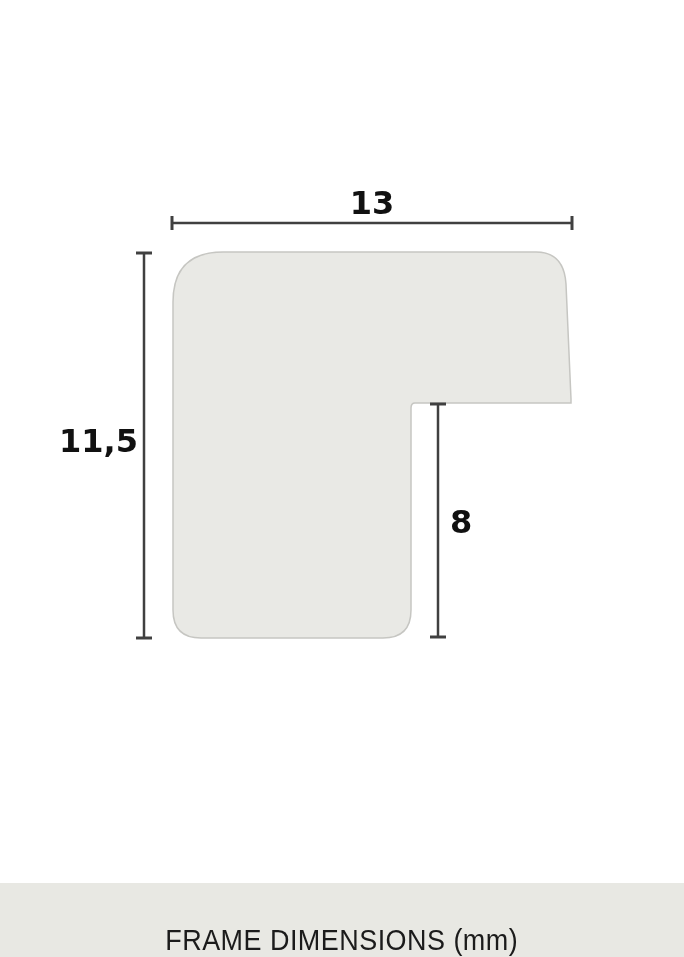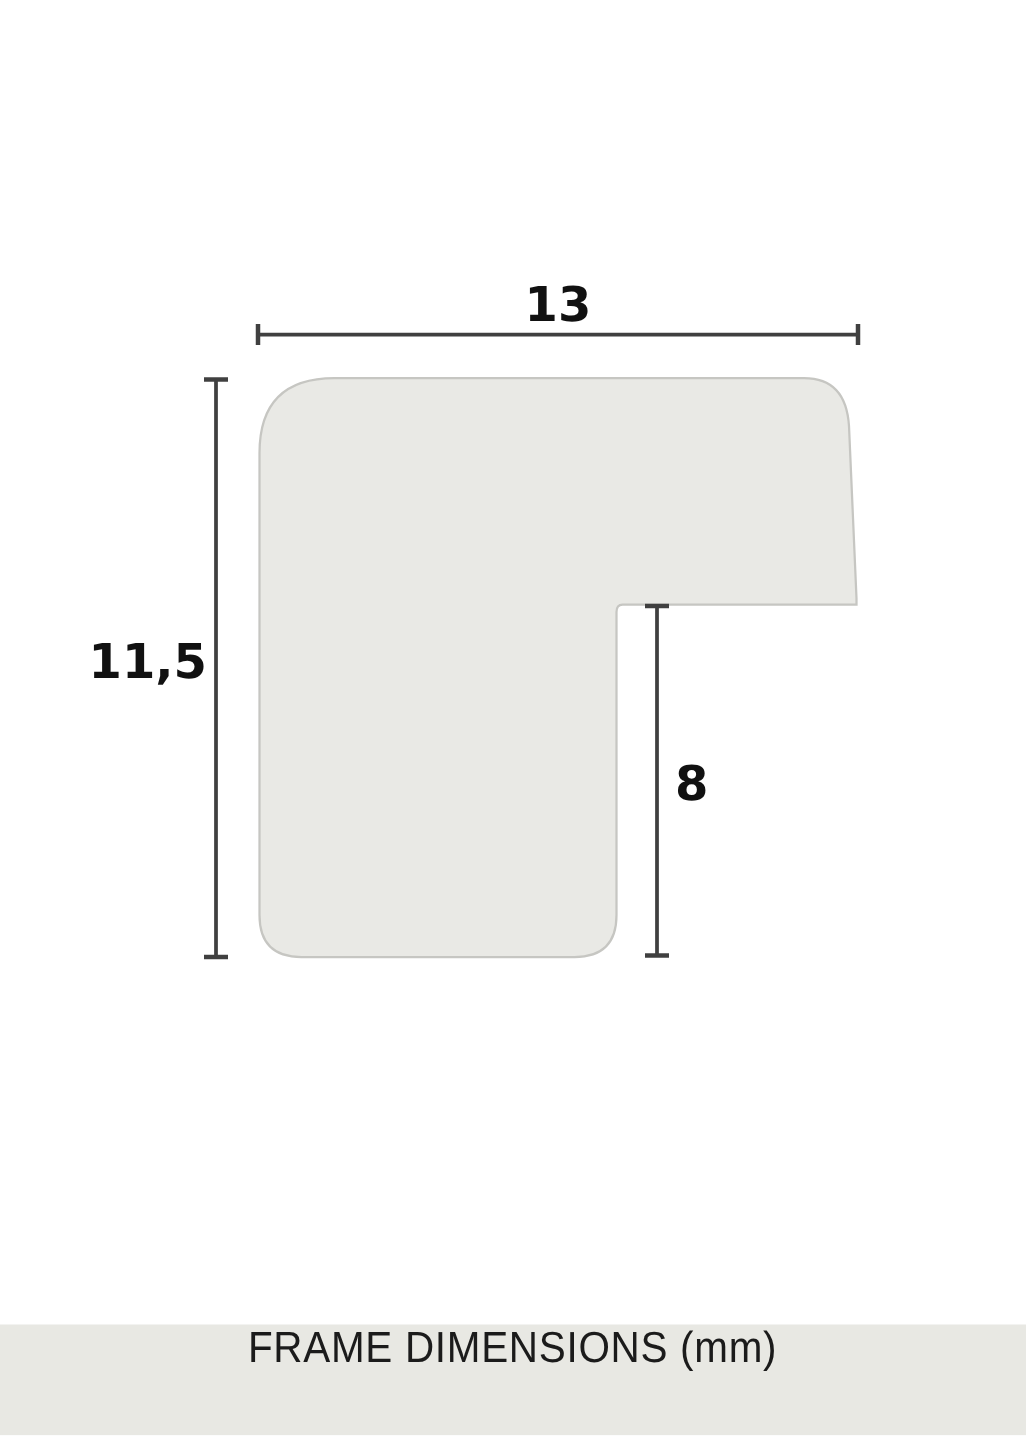--- a/index.html
+++ b/index.html
@@ -28,21 +28,21 @@
     fill: #111111;
   }
   .footer-bar {
     position: absolute;
     left: 0;
     top: 883px;
     width: 684px;
     height: 74px;
     background: #e8e8e3;
     display: flex;
-    align-items: flex-start;
+    align-items: flex-end;
     justify-content: center;
   }
   .footer-title {
     font-family: "Liberation Sans", sans-serif;
     font-size: 29px;
     font-weight: 500;
     color: #1b1b1b;
     letter-spacing: 0.5px;
     transform: scaleX(0.93);
     white-space: nowrap;

